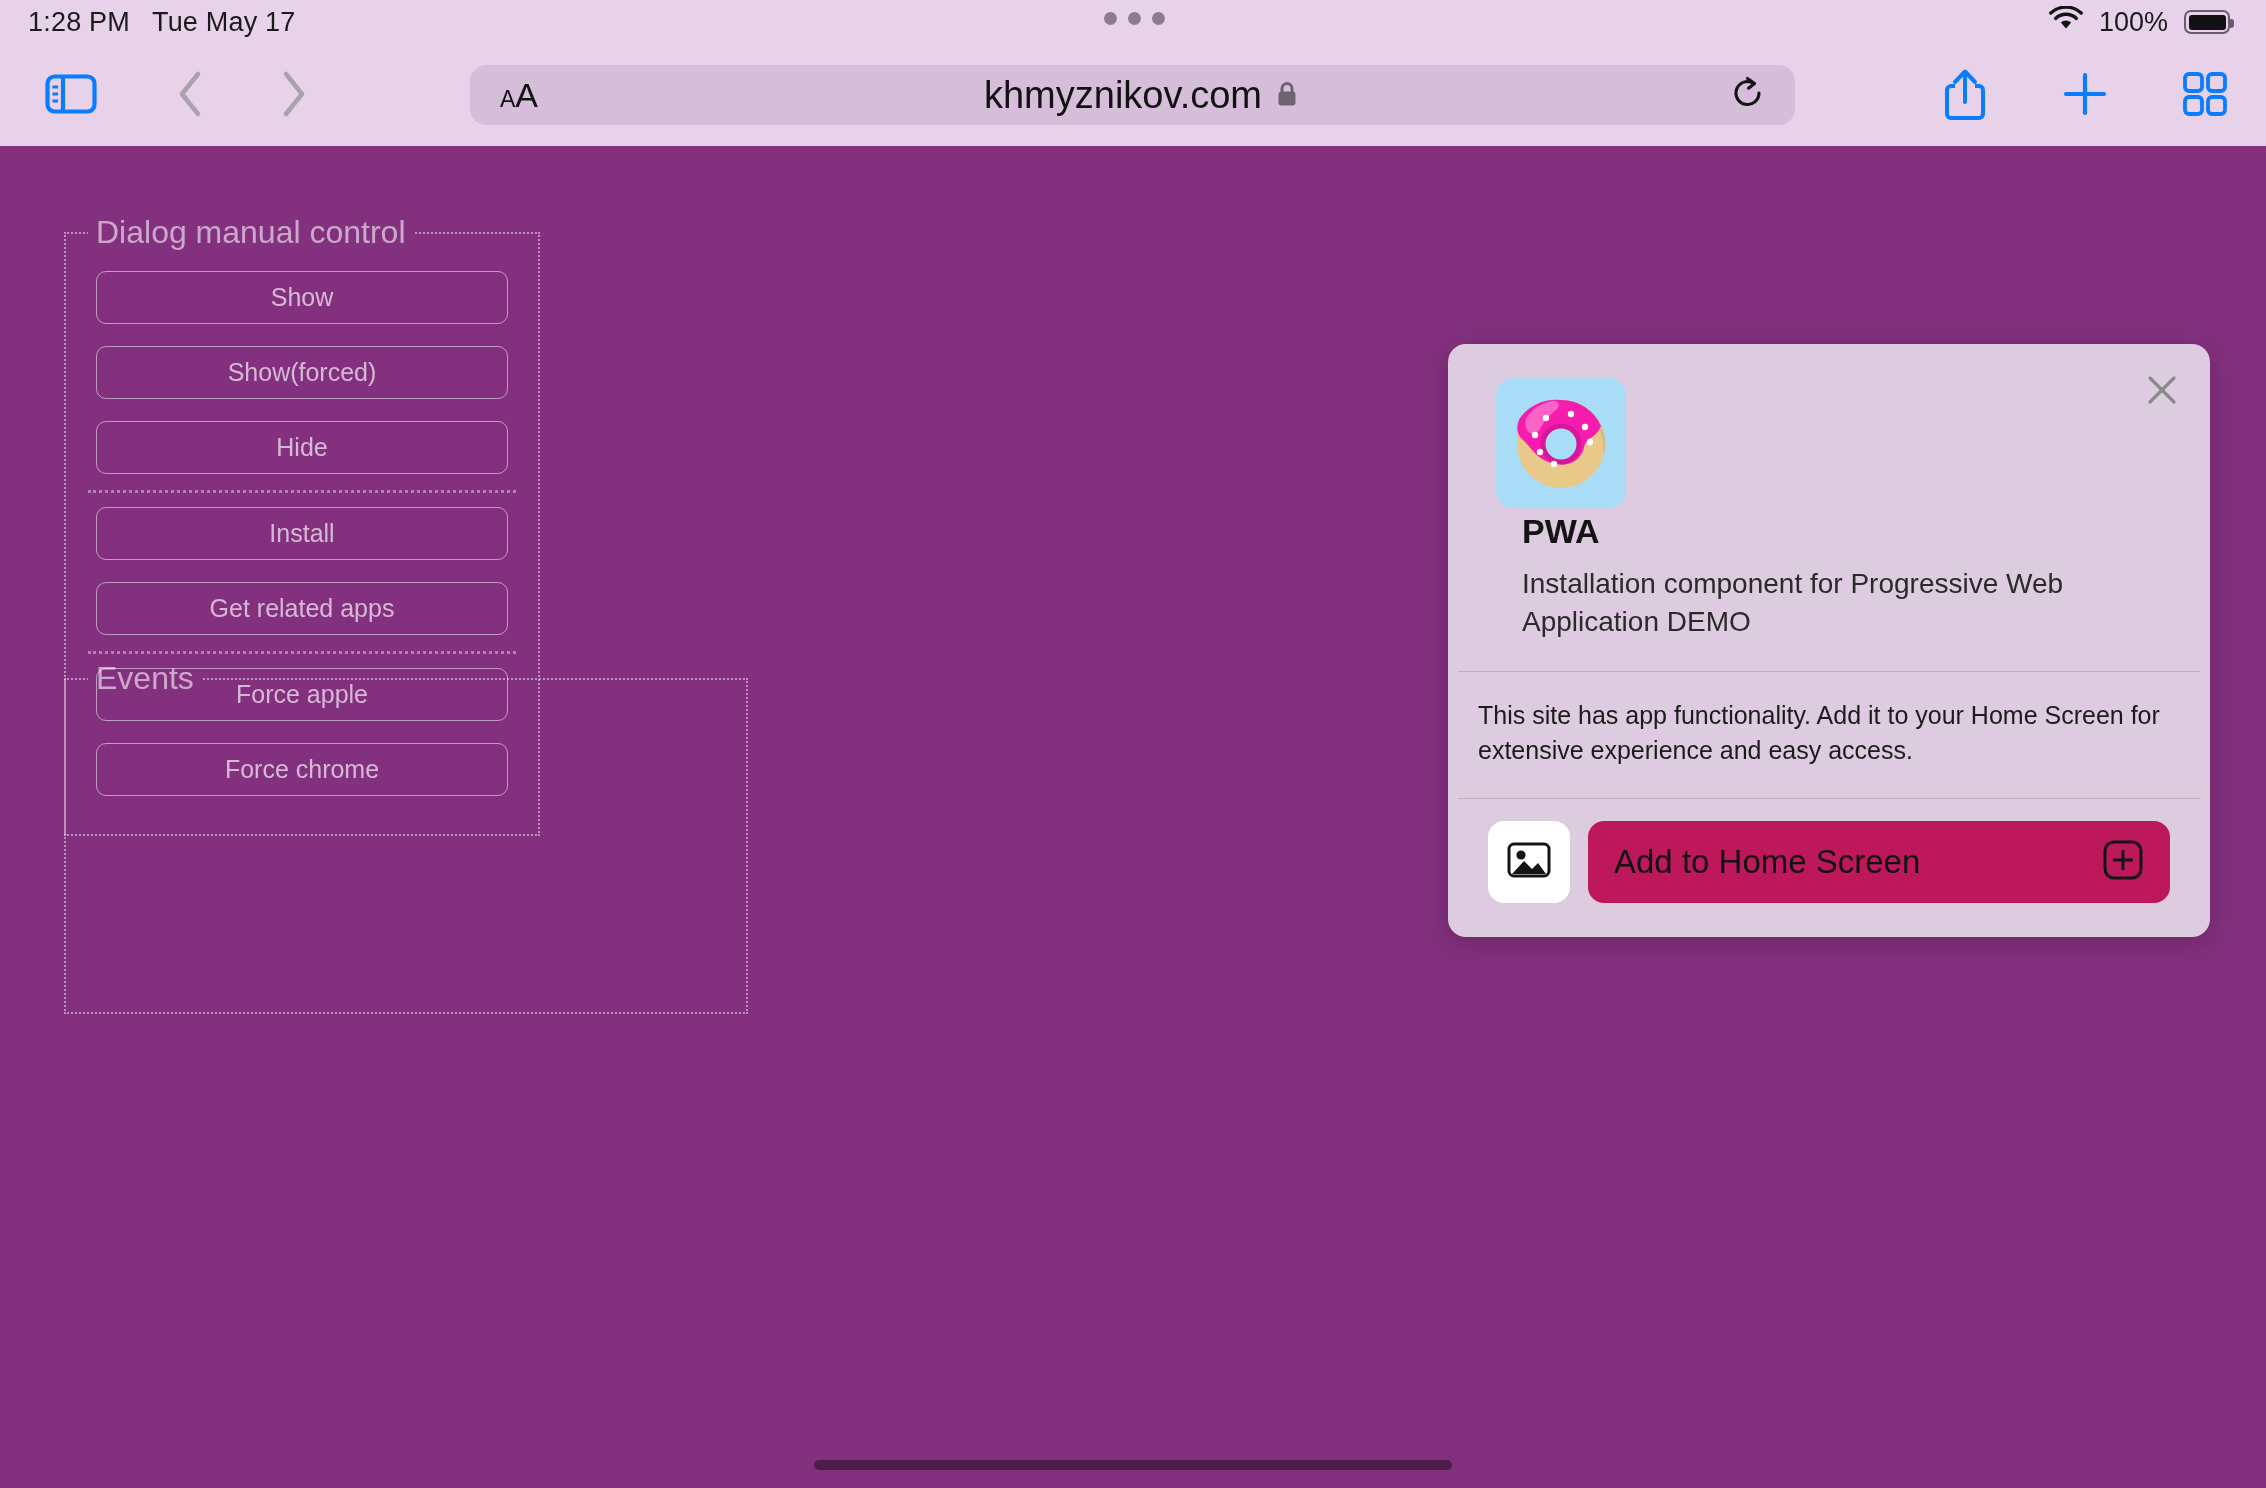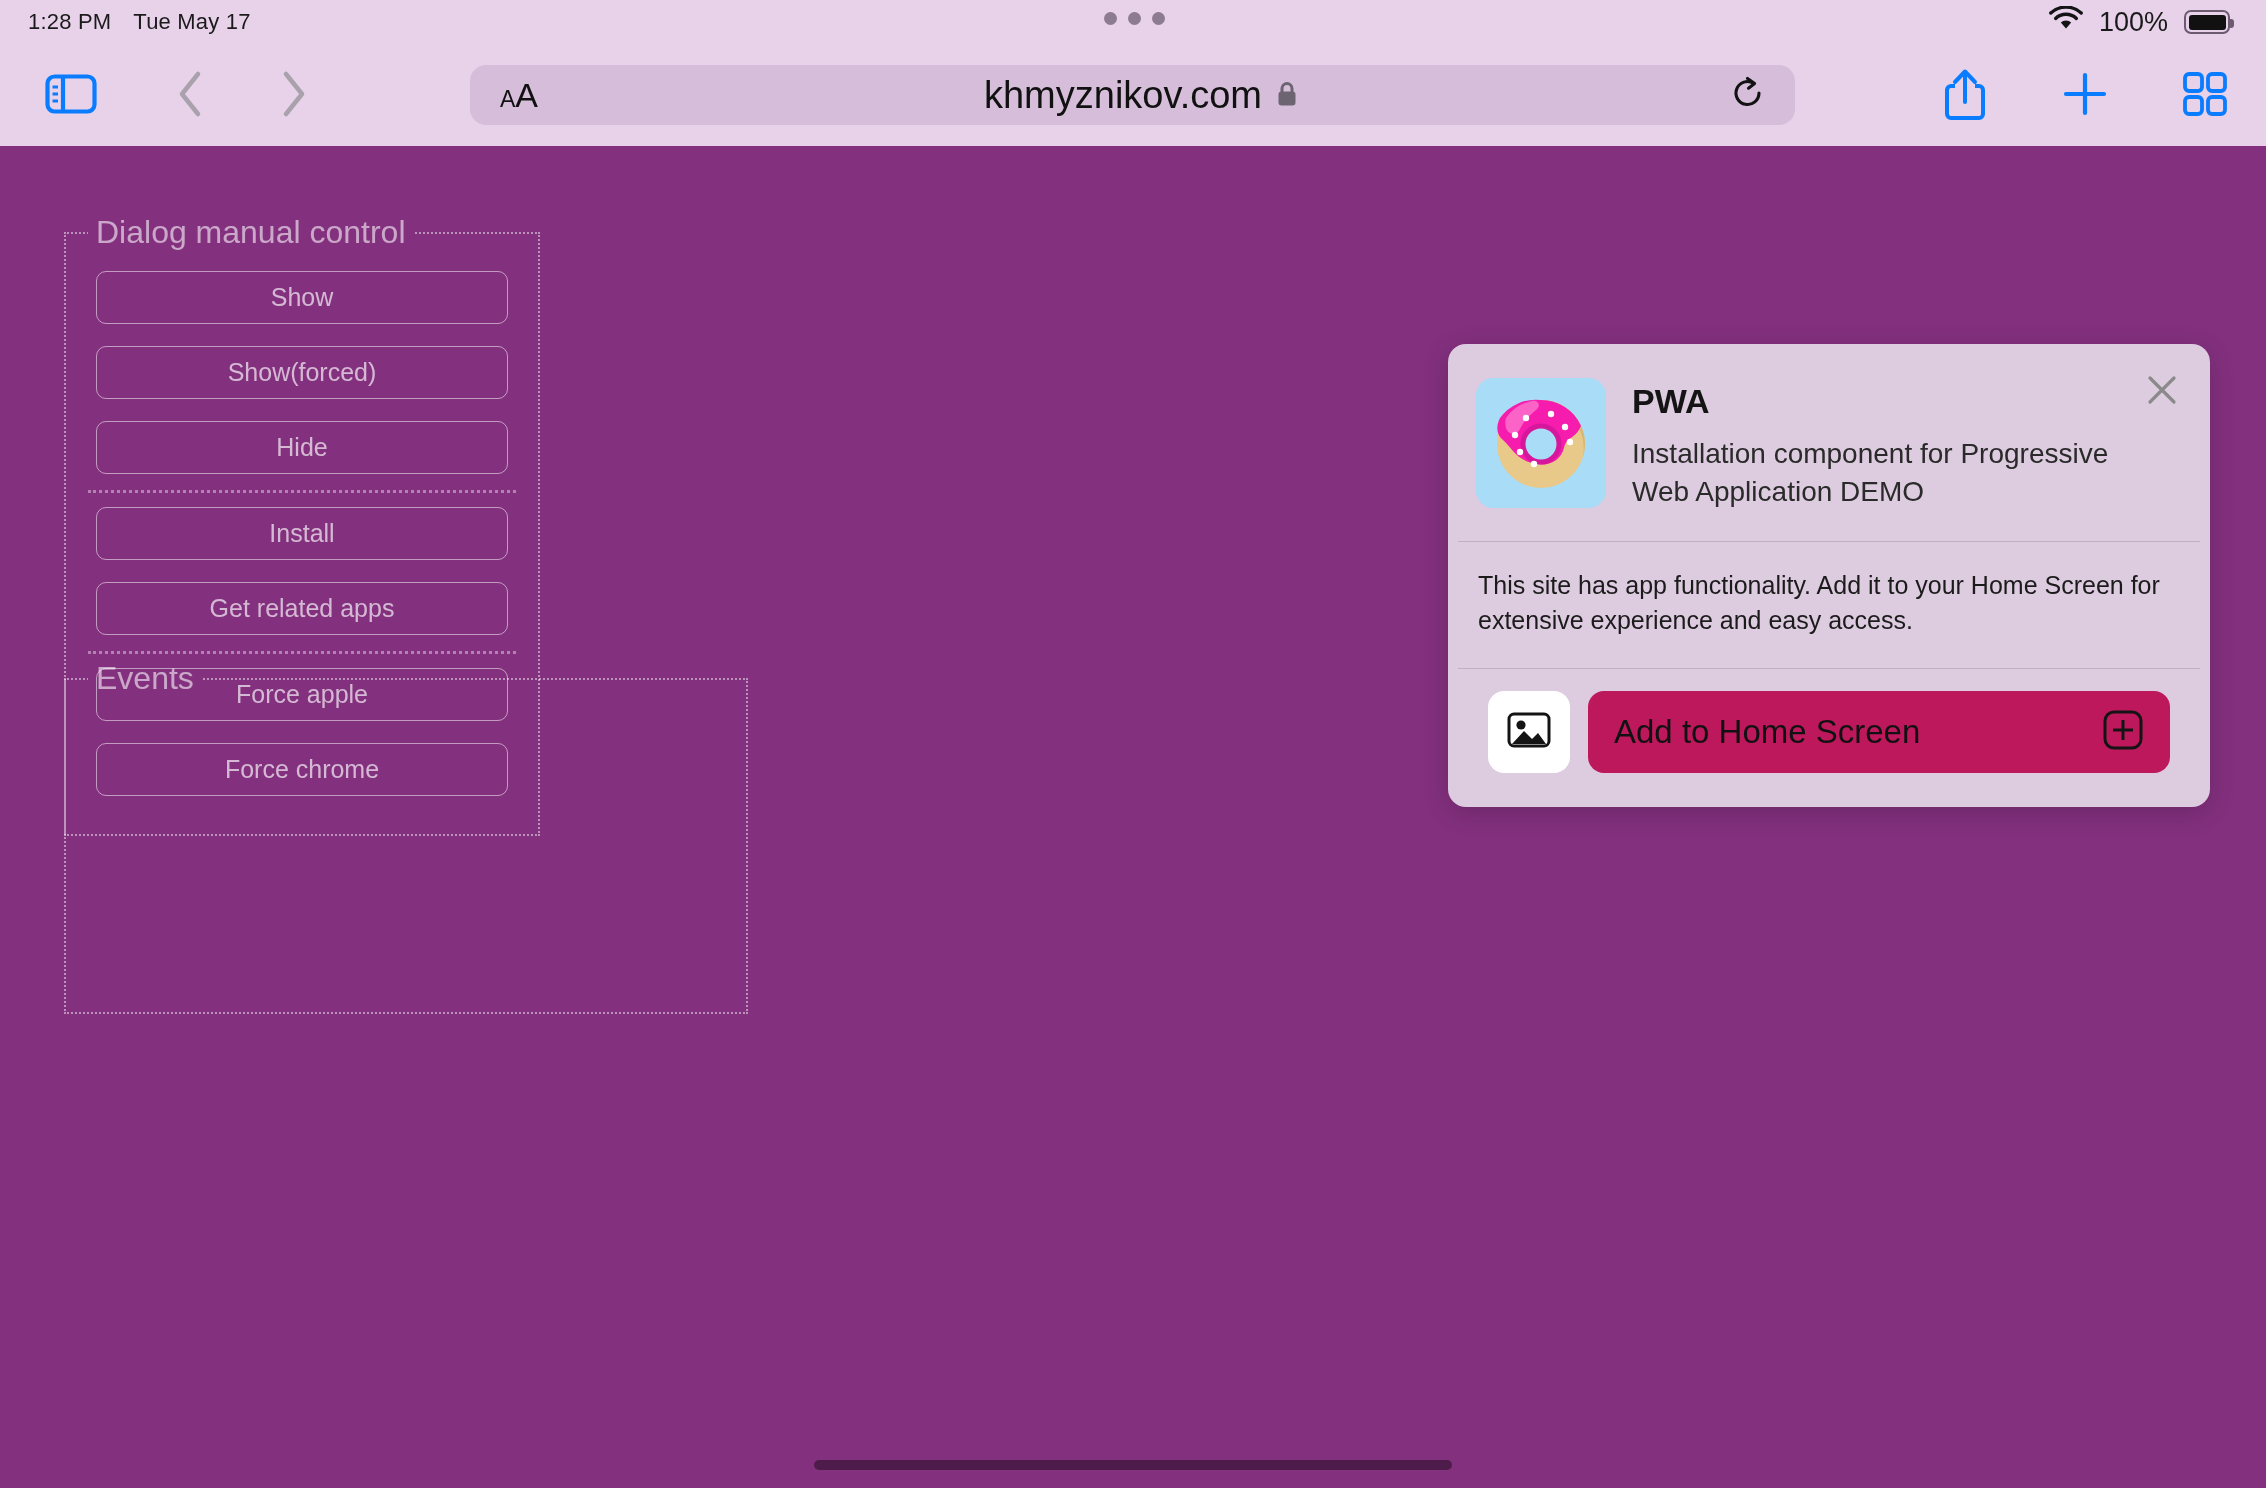--- a/index.html
+++ b/index.html
@@ -25,21 +25,21 @@
     display: flex;
     align-items: center;
   }
   .status-left {
     position: absolute;
     left: 28px;
     display: flex;
     align-items: baseline;
     gap: 22px;
     color: #1a1a1a;
-    font-size: 22px;
+    font-size: 27px;
     font-weight: 500;
     letter-spacing: 0.2px;
   }
   .status-right {
     position: absolute;
     right: 36px;
     display: flex;
     align-items: center;
     gap: 16px;
     color: #1a1a1a;
@@ -221,22 +221,23 @@
     left: 1448px;
     top: 198px;
     width: 762px;
     background: #ddcbdf;
     border-radius: 18px;
     box-shadow: 0 6px 26px rgba(0,0,0,0.18);
     overflow: hidden;
   }
   .pwa-head {
     display: flex;
-    padding: 34px 32px 30px 28px;
+    padding: 34px 32px 30px 48px;
     position: relative;
+    flex-direction: column;
   }
   .pwa-icon {
     width: 130px; height: 130px;
     border-radius: 18px;
     background: #a9dcf7;
     flex: none;
     display: block;
   }
   .pwa-head-text {
     margin-left: 26px;

